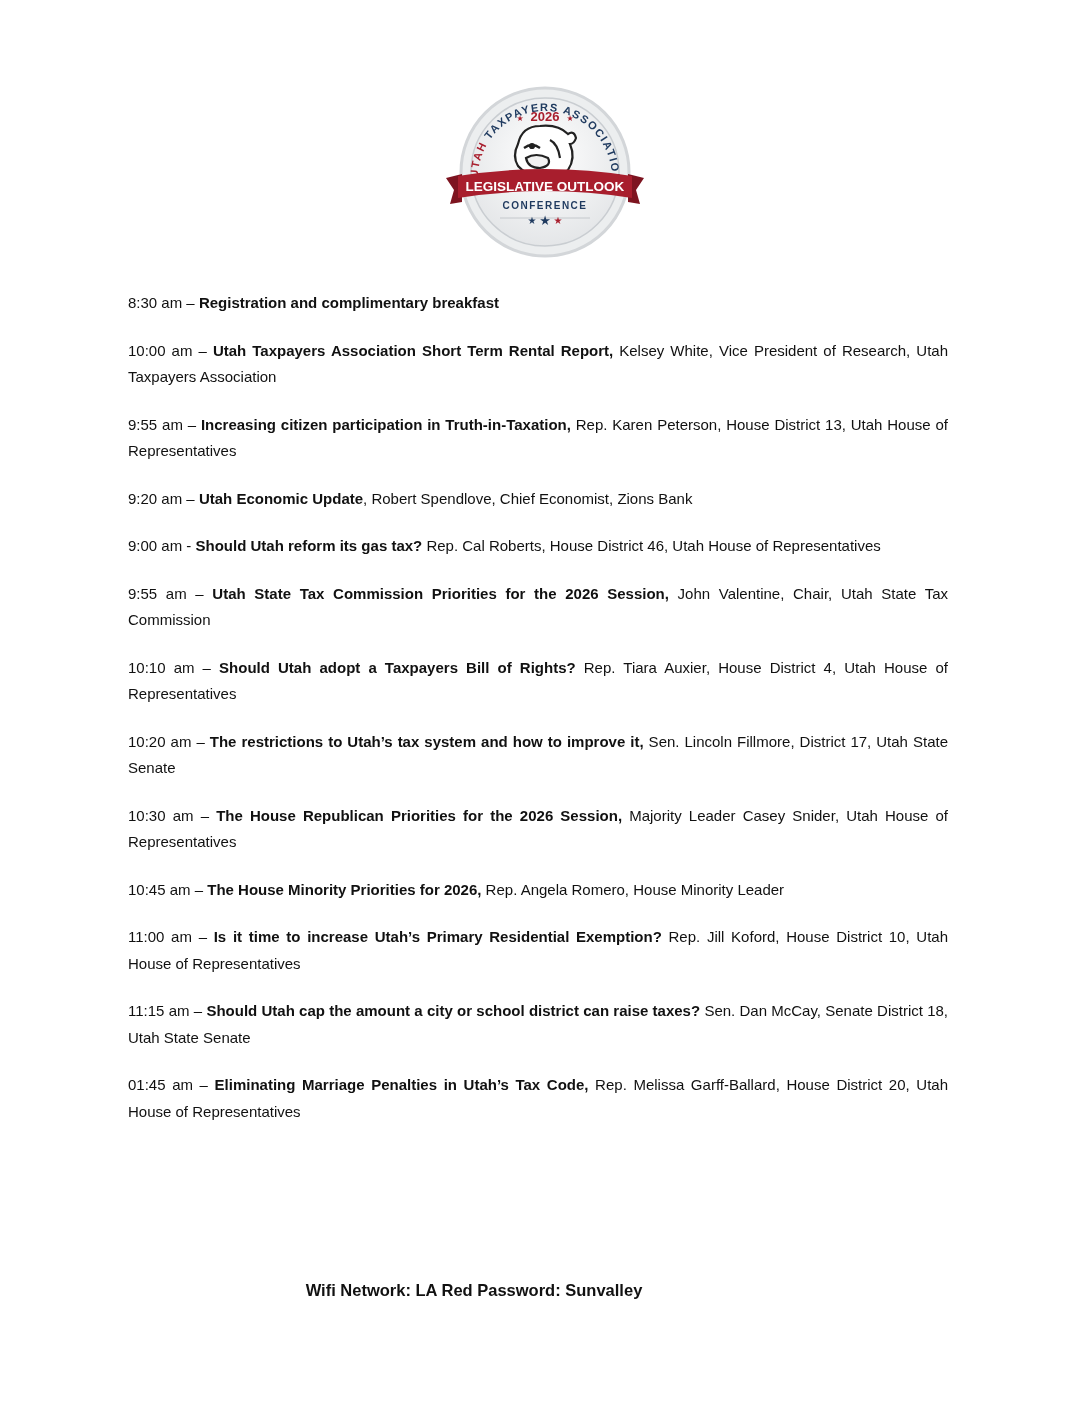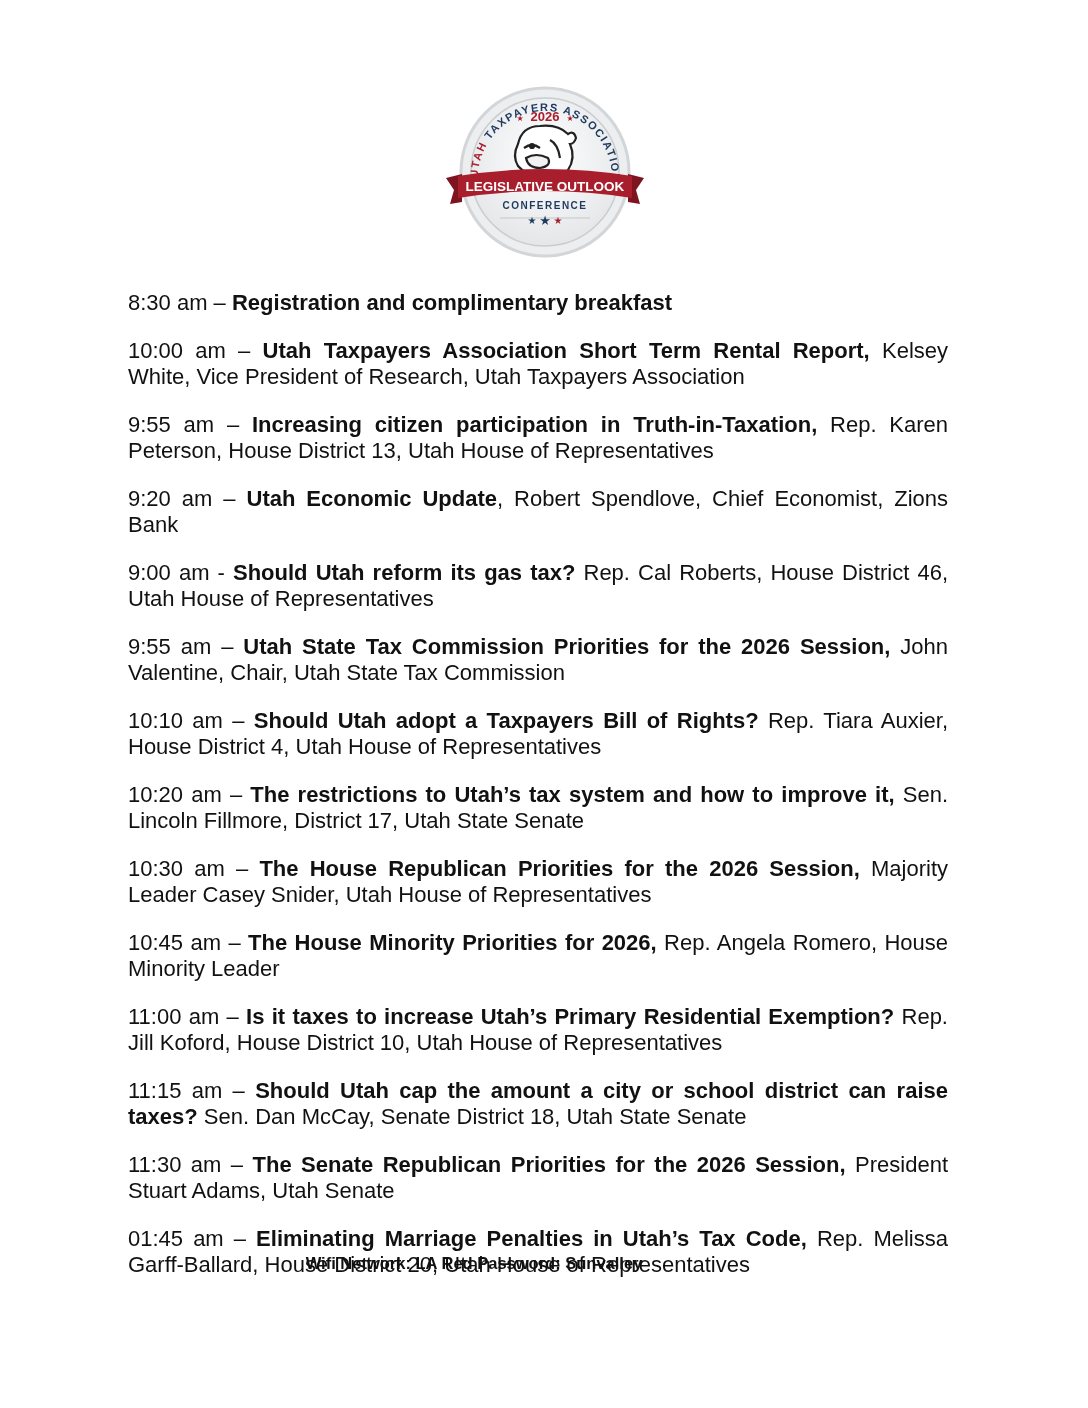--- a/index.html
+++ b/index.html
@@ -1,23 +1,23 @@
 <!DOCTYPE html>
 <html><head>
 <meta charset="utf-8">
 <style>
   html, body { margin: 0; padding: 0; background: #ffffff; }
   body { width: 1088px; height: 1408px; position: relative; overflow: hidden;
          font-family: "Liberation Sans", sans-serif; color: #111111; }
   .logo { position: absolute; left: 440px; top: 78px; width: 210px; height: 200px; }
   .agenda { position: absolute; left: 128px; top: 290px; width: 832px; }
-  .item { font-size: 22px; line-height: 26.5px; margin: 0 12px 21px 0; text-align: justify; }
+  .item { font-size: 15px; line-height: 26.5px; margin: 0 12px 21px 0; text-align: justify; }
   .item .time { font-weight: normal; }
   .item .title { font-weight: bold; }
-  .wifi { position: absolute; left: 0; width: 948px; top: 1254px; text-align: center;
+  .wifi { position: absolute; left: 0; width: 948px; top: 1281px; text-align: center;
           font-weight: bold; font-size: 16.5px; }
 </style>
 </head>
 <body>
 
 <div class="logo">
   <svg width="210" height="200" viewBox="0 0 210 200">
     <defs>
       <radialGradient id="g1" cx="50%" cy="40%" r="60%">
         <stop offset="0%" stop-color="#ffffff"></stop>
@@ -62,19 +62,18 @@
     <p class="item"><span class="time">8:30 am – </span><span class="title">Registration and complimentary breakfast</span><span class="detail"></span></p>
     <p class="item"><span class="time">10:00 am – </span><span class="title">Utah Taxpayers Association Short Term Rental Report,</span><span class="detail"> Kelsey White, Vice President of Research, Utah Taxpayers Association</span></p>
     <p class="item"><span class="time">9:55 am – </span><span class="title">Increasing citizen participation in Truth-in-Taxation,</span><span class="detail"> Rep. Karen Peterson, House District 13, Utah House of Representatives</span></p>
     <p class="item"><span class="time">9:20 am – </span><span class="title">Utah Economic Update</span><span class="detail">, Robert Spendlove, Chief Economist, Zions Bank</span></p>
     <p class="item"><span class="time">9:00 am - </span><span class="title">Should Utah reform its gas tax?</span><span class="detail"> Rep. Cal Roberts, House District 46, Utah House of Representatives</span></p>
     <p class="item"><span class="time">9:55 am – </span><span class="title">Utah State Tax Commission Priorities for the 2026 Session,</span><span class="detail"> John Valentine, Chair, Utah State Tax Commission</span></p>
     <p class="item"><span class="time">10:10 am – </span><span class="title">Should Utah adopt a Taxpayers Bill of Rights?</span><span class="detail"> Rep. Tiara Auxier, House District 4, Utah House of Representatives</span></p>
     <p class="item"><span class="time">10:20 am – </span><span class="title">The restrictions to Utah’s tax system and how to improve it,</span><span class="detail"> Sen. Lincoln Fillmore, District 17, Utah State Senate</span></p>
     <p class="item"><span class="time">10:30 am – </span><span class="title">The House Republican Priorities for the 2026 Session,</span><span class="detail"> Majority Leader Casey Snider, Utah House of Representatives</span></p>
     <p class="item"><span class="time">10:45 am – </span><span class="title">The House Minority Priorities for 2026,</span><span class="detail"> Rep. Angela Romero, House Minority Leader</span></p>
-    <p class="item"><span class="time">11:00 am – </span><span class="title">Is it taxes to increase Utah’s Primary Residential Exemption?</span><span class="detail"> Rep. Jill Koford, House District 10, Utah House of Representatives</span></p>
+    <p class="item"><span class="time">11:00 am – </span><span class="title">Is it time to increase Utah’s Primary Residential Exemption?</span><span class="detail"> Rep. Jill Koford, House District 10, Utah House of Representatives</span></p>
     <p class="item"><span class="time">11:15 am – </span><span class="title">Should Utah cap the amount a city or school district can raise taxes?</span><span class="detail"> Sen. Dan McCay, Senate District 18, Utah State Senate</span></p>
-    <p class="item"><span class="time">11:30 am – </span><span class="title">The Senate Republican Priorities for the 2026 Session,</span><span class="detail"> President Stuart Adams, Utah Senate</span></p>
     <p class="item"><span class="time">01:45 am – </span><span class="title">Eliminating Marriage Penalties in Utah’s Tax Code,</span><span class="detail"> Rep. Melissa Garff-Ballard, House District 20, Utah House of Representatives</span></p>
   </div>
 
 <div class="wifi">Wifi Network: LA Red Password: Sunvalley</div>
 
 </body></html>

